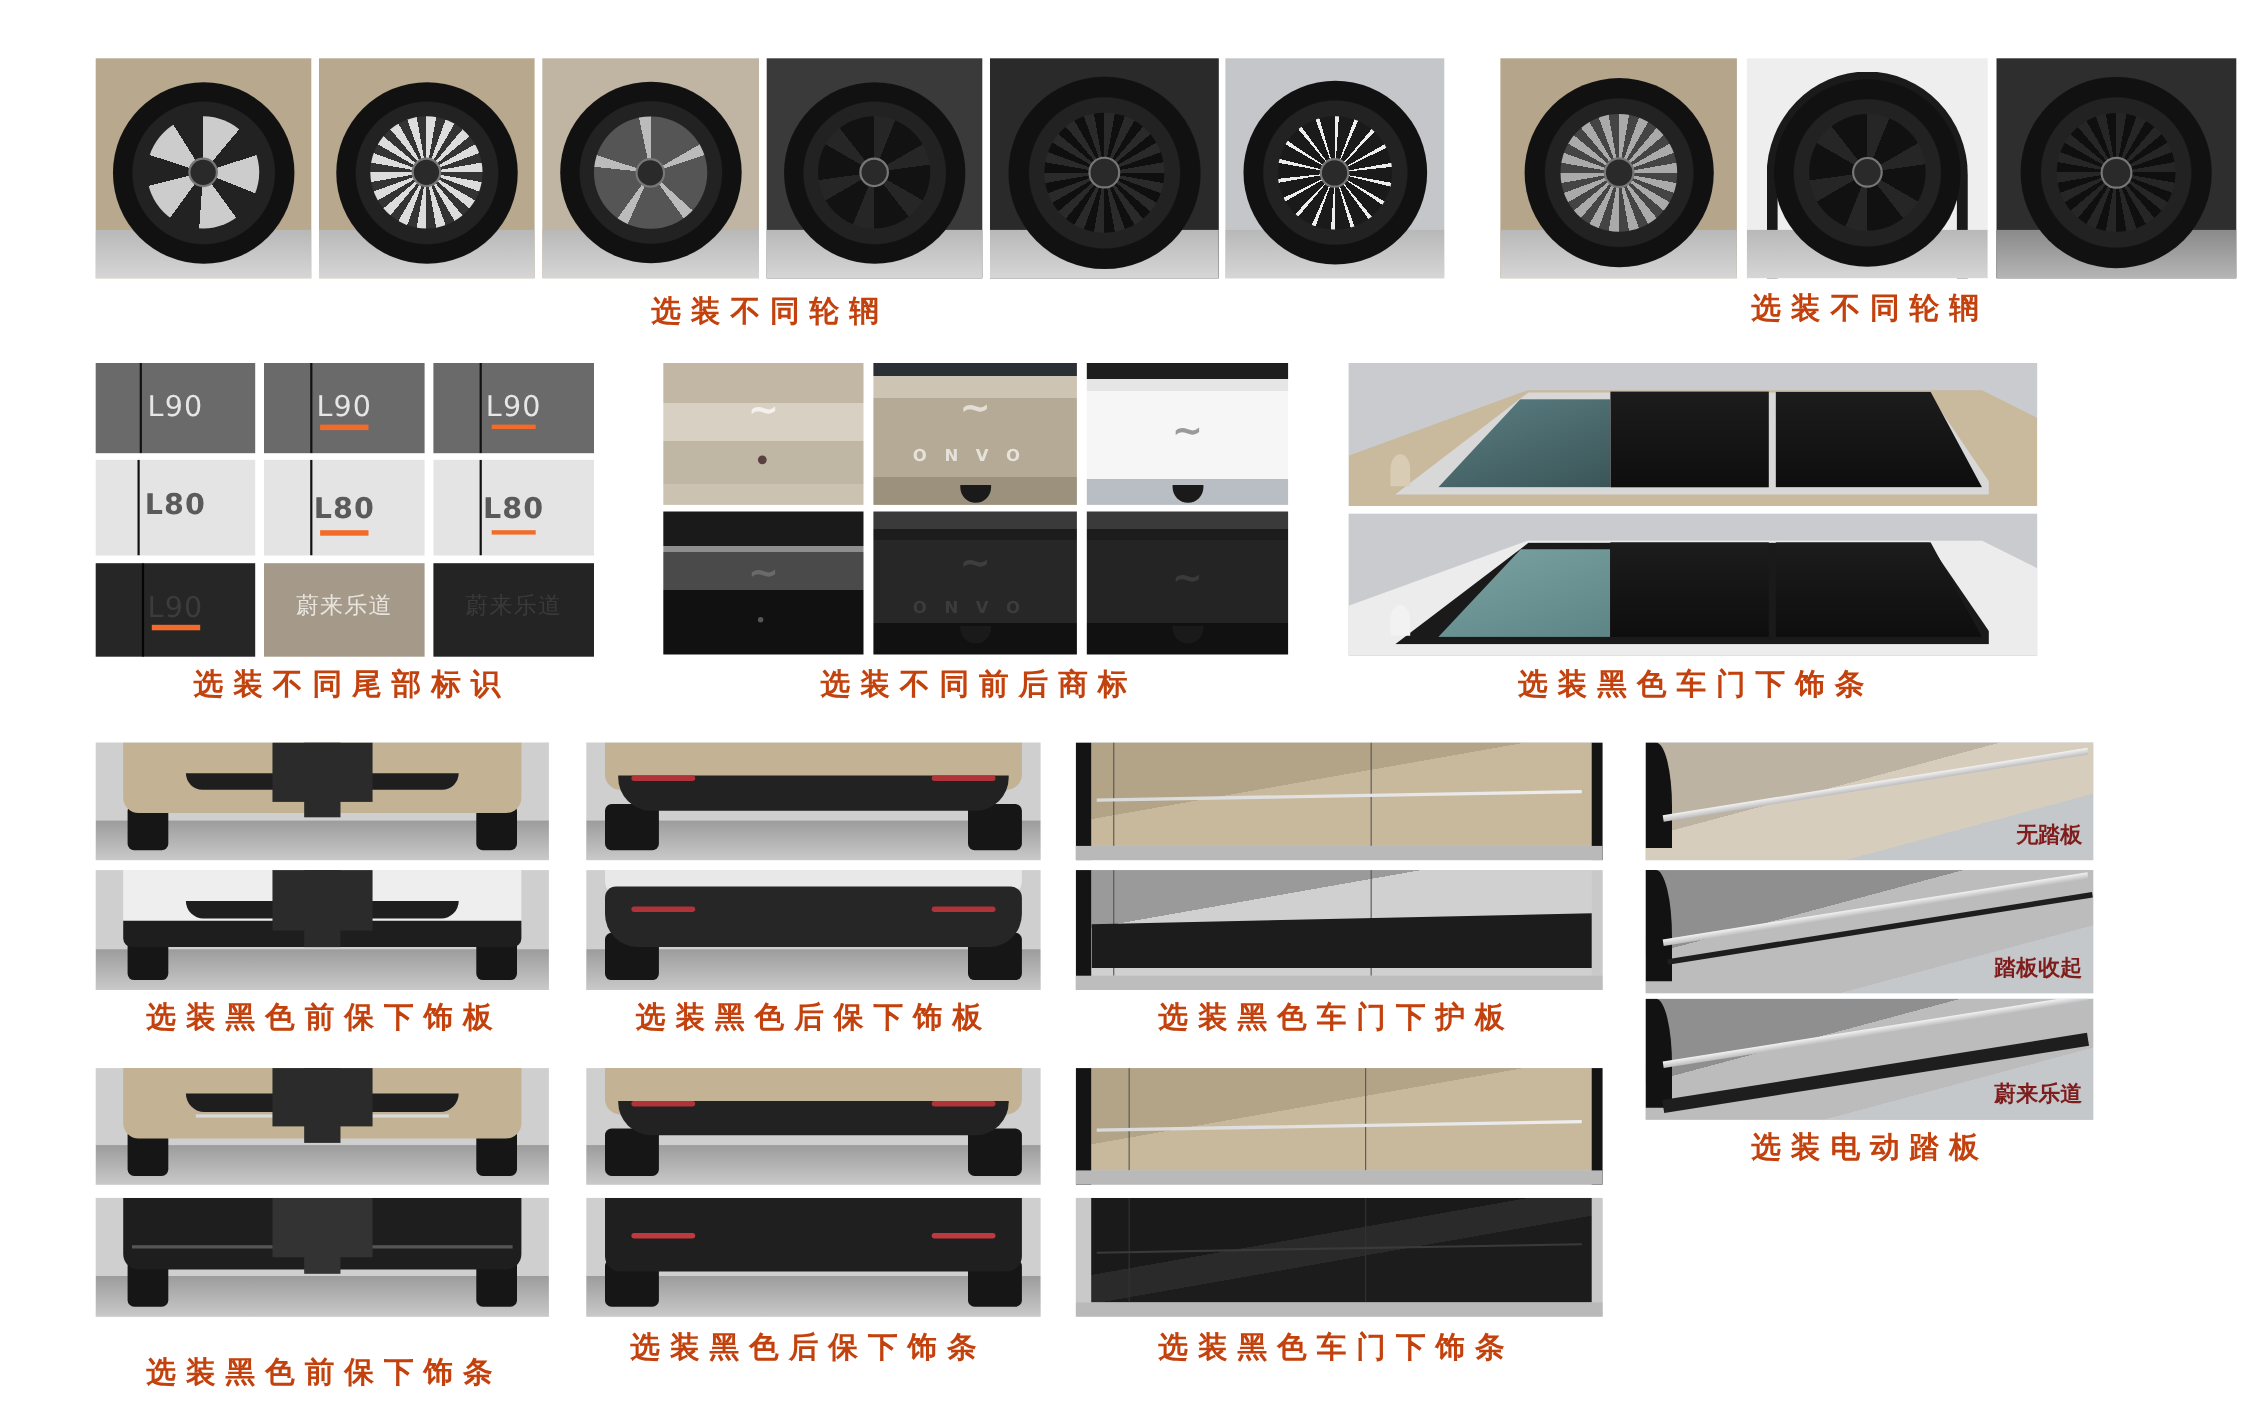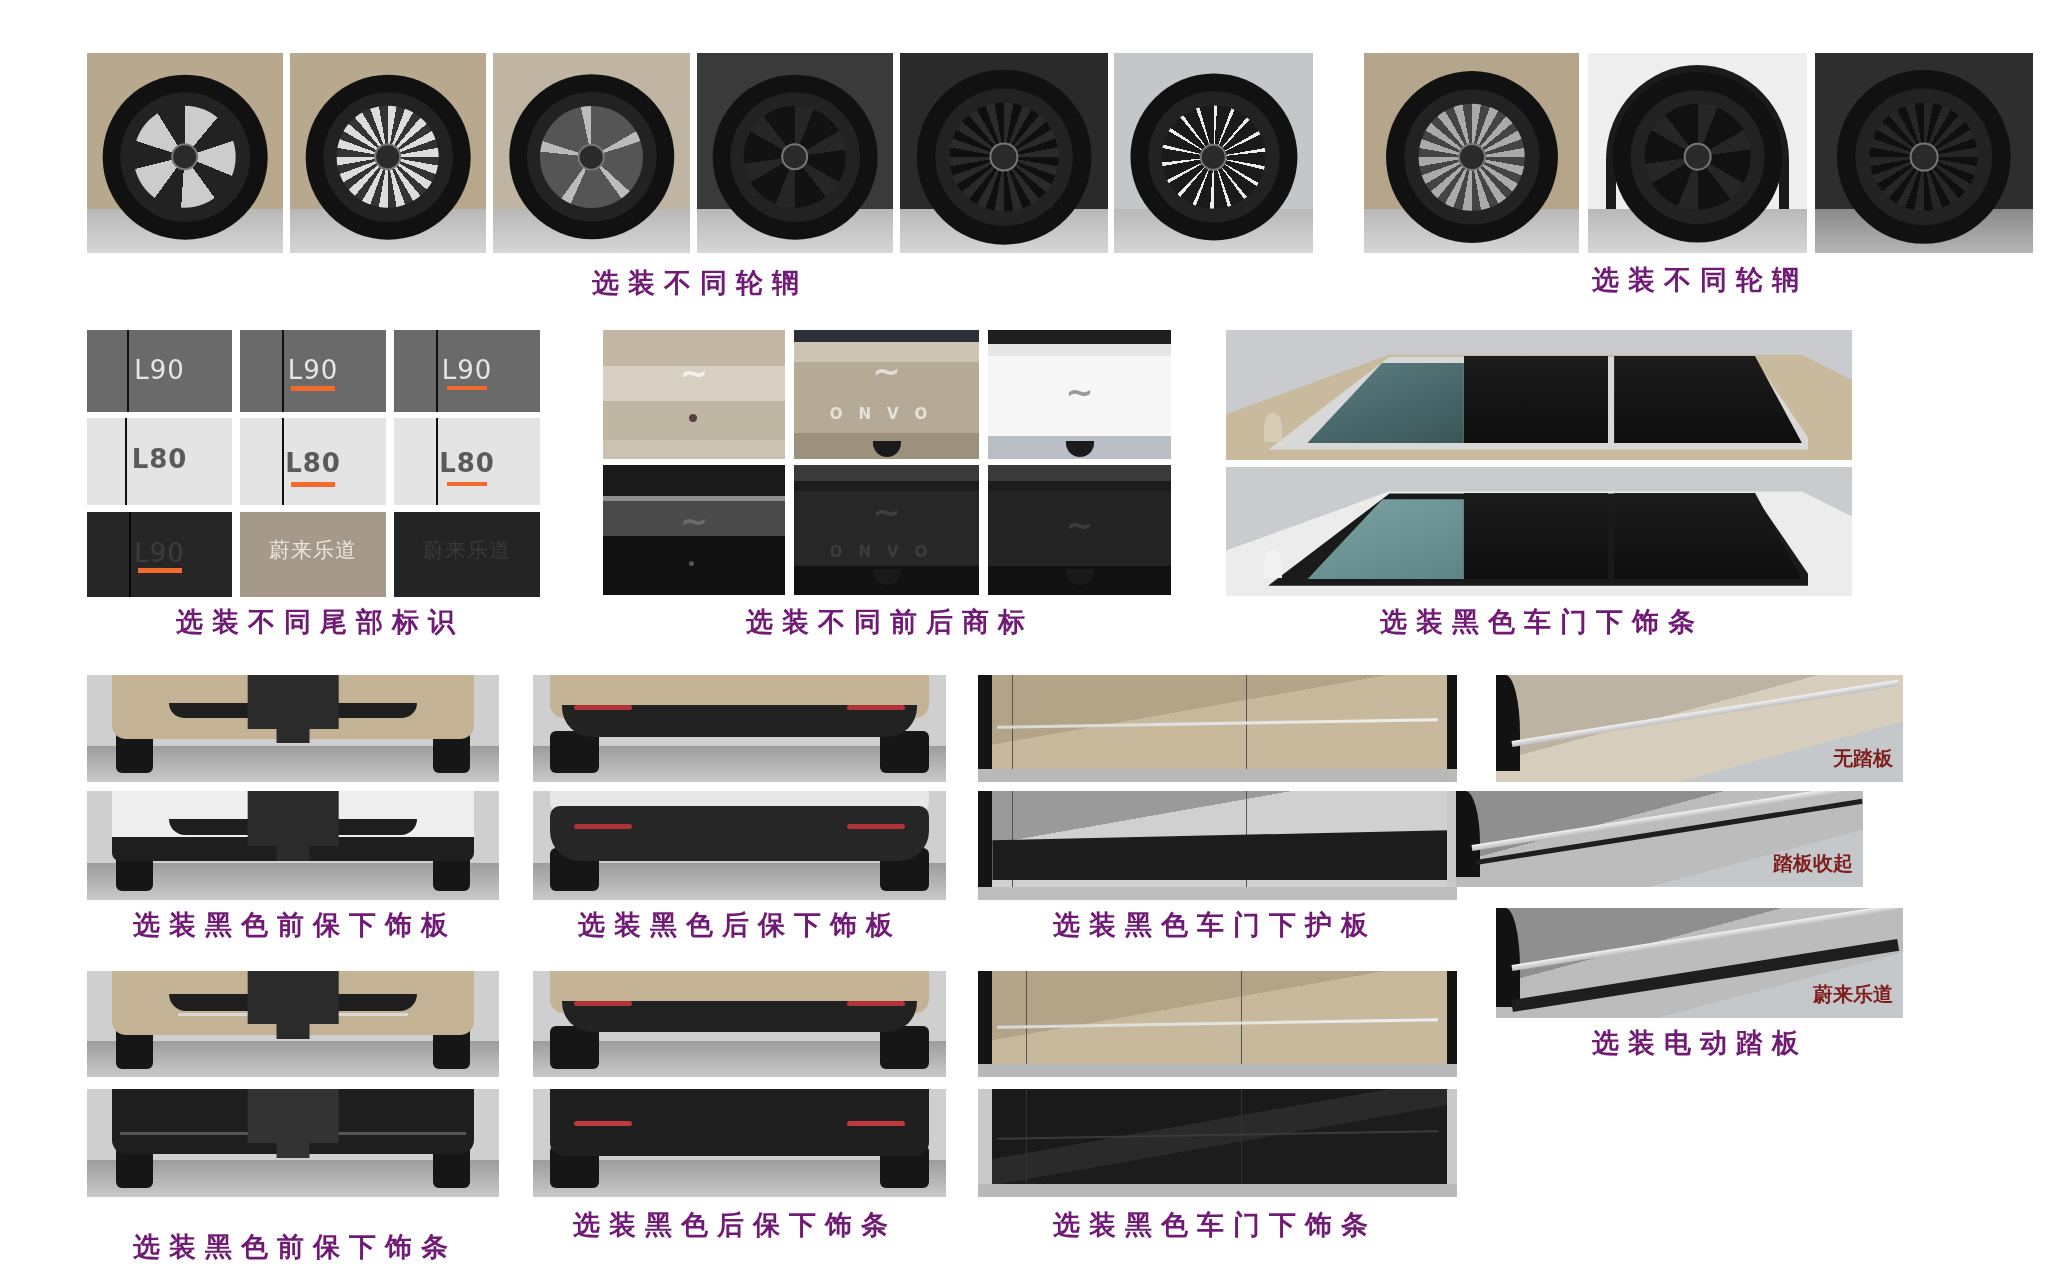--- a/index.html
+++ b/index.html
@@ -1,18 +1,18 @@
 <!DOCTYPE html>
 <html><head>
 <meta charset="utf-8">
 <style>
   html,body{margin:0;padding:0;background:#ffffff;}
   body{width:2048px;height:1287px;position:relative;overflow:hidden;font-family:"DejaVu Sans","Liberation Sans",sans-serif;}
   .panel{position:absolute;overflow:hidden;}
-  .caption{position:absolute;font-size:27px;font-weight:bold;color:#701a75;letter-spacing:9px;text-align:center;white-space:nowrap;}
+  .caption{position:absolute;font-size:27px;font-weight:bold;color:#c2410c;letter-spacing:9px;text-align:center;white-space:nowrap;}
   .subcap{position:absolute;font-size:20px;font-weight:bold;color:#7f1d1d;right:10px;bottom:10px;}
   .floor{position:absolute;left:0;right:0;bottom:0;height:22%;background:linear-gradient(#b8b8b8,#d6d6d6);}
   .tire{position:absolute;left:50%;top:52%;width:84%;aspect-ratio:1/1;transform:translate(-50%,-50%);border-radius:50%;background:radial-gradient(circle,#222 0 55%,#111 56% 70%,#1a1a1a 71% 100%);}
   .rim{position:absolute;left:50%;top:50%;width:62%;height:62%;transform:translate(-50%,-50%);border-radius:50%;}
   .hub{position:absolute;left:50%;top:50%;width:14%;height:14%;transform:translate(-50%,-50%);border-radius:50%;background:#2a2a2a;border:2px solid #777;}
 
   
   .seam{position:absolute;top:0;bottom:0;width:2px;background:#111;}
   .badge-text{position:absolute;left:0;right:0;top:30%;text-align:center;font-family:"DejaVu Sans",sans-serif;font-size:26px;letter-spacing:1px;}
   .badge-bar{position:absolute;left:50%;transform:translateX(-50%);top:68%;width:44px;height:5px;background:#f26b2a;}
@@ -285,21 +285,21 @@
   <div class="caption" style="left:1040px;top:907px;width:350px;">选装黑色车门下护板</div>
 </div>
 
 <div>
   <div class="panel" style="left:1496px;top:675px;width:407px;height:107px;background:#c4c8cb;">
     <div class="step-body" style="background:linear-gradient(165deg,#bdb3a3 0 40%,#d6cdbd 40% 72%,#c4c8cb 72%);"></div>
     <div style="position:absolute;left:0;top:0;width:6%;height:90%;background:#121212;border-radius:0 60% 0 0;"></div>
     <div class="step-ridge" style="top:62%;"></div>
     <div class="subcap">无踏板</div>
   </div>
-  <div class="panel" style="left:1456px;top:791px;width:407px;height:96px;background:#c4c8cb;">
+  <div class="panel" style="left:1496px;top:791px;width:407px;height:112px;background:#c4c8cb;">
     <div class="step-body" style="background:linear-gradient(165deg,#8f8f8f 0 35%,#bcbcbc 35% 72%,#c4c8cb 72%);"></div>
     <div style="position:absolute;left:0;top:0;width:6%;height:90%;background:#121212;border-radius:0 60% 0 0;"></div>
     <div class="step-ridge" style="top:56%;"></div>
     <div class="board" style="left:5%;width:96%;top:72%;height:5px;"></div>
     <div class="subcap">踏板收起</div>
   </div>
   <div class="panel" style="left:1496px;top:908px;width:407px;height:110px;background:#c4c8cb;">
     <div class="step-body" style="background:linear-gradient(165deg,#8f8f8f 0 35%,#bcbcbc 35% 70%,#c4c8cb 70%);"></div>
     <div style="position:absolute;left:0;top:0;width:6%;height:90%;background:#121212;border-radius:0 60% 0 0;"></div>
     <div class="step-ridge" style="top:52%;"></div>

